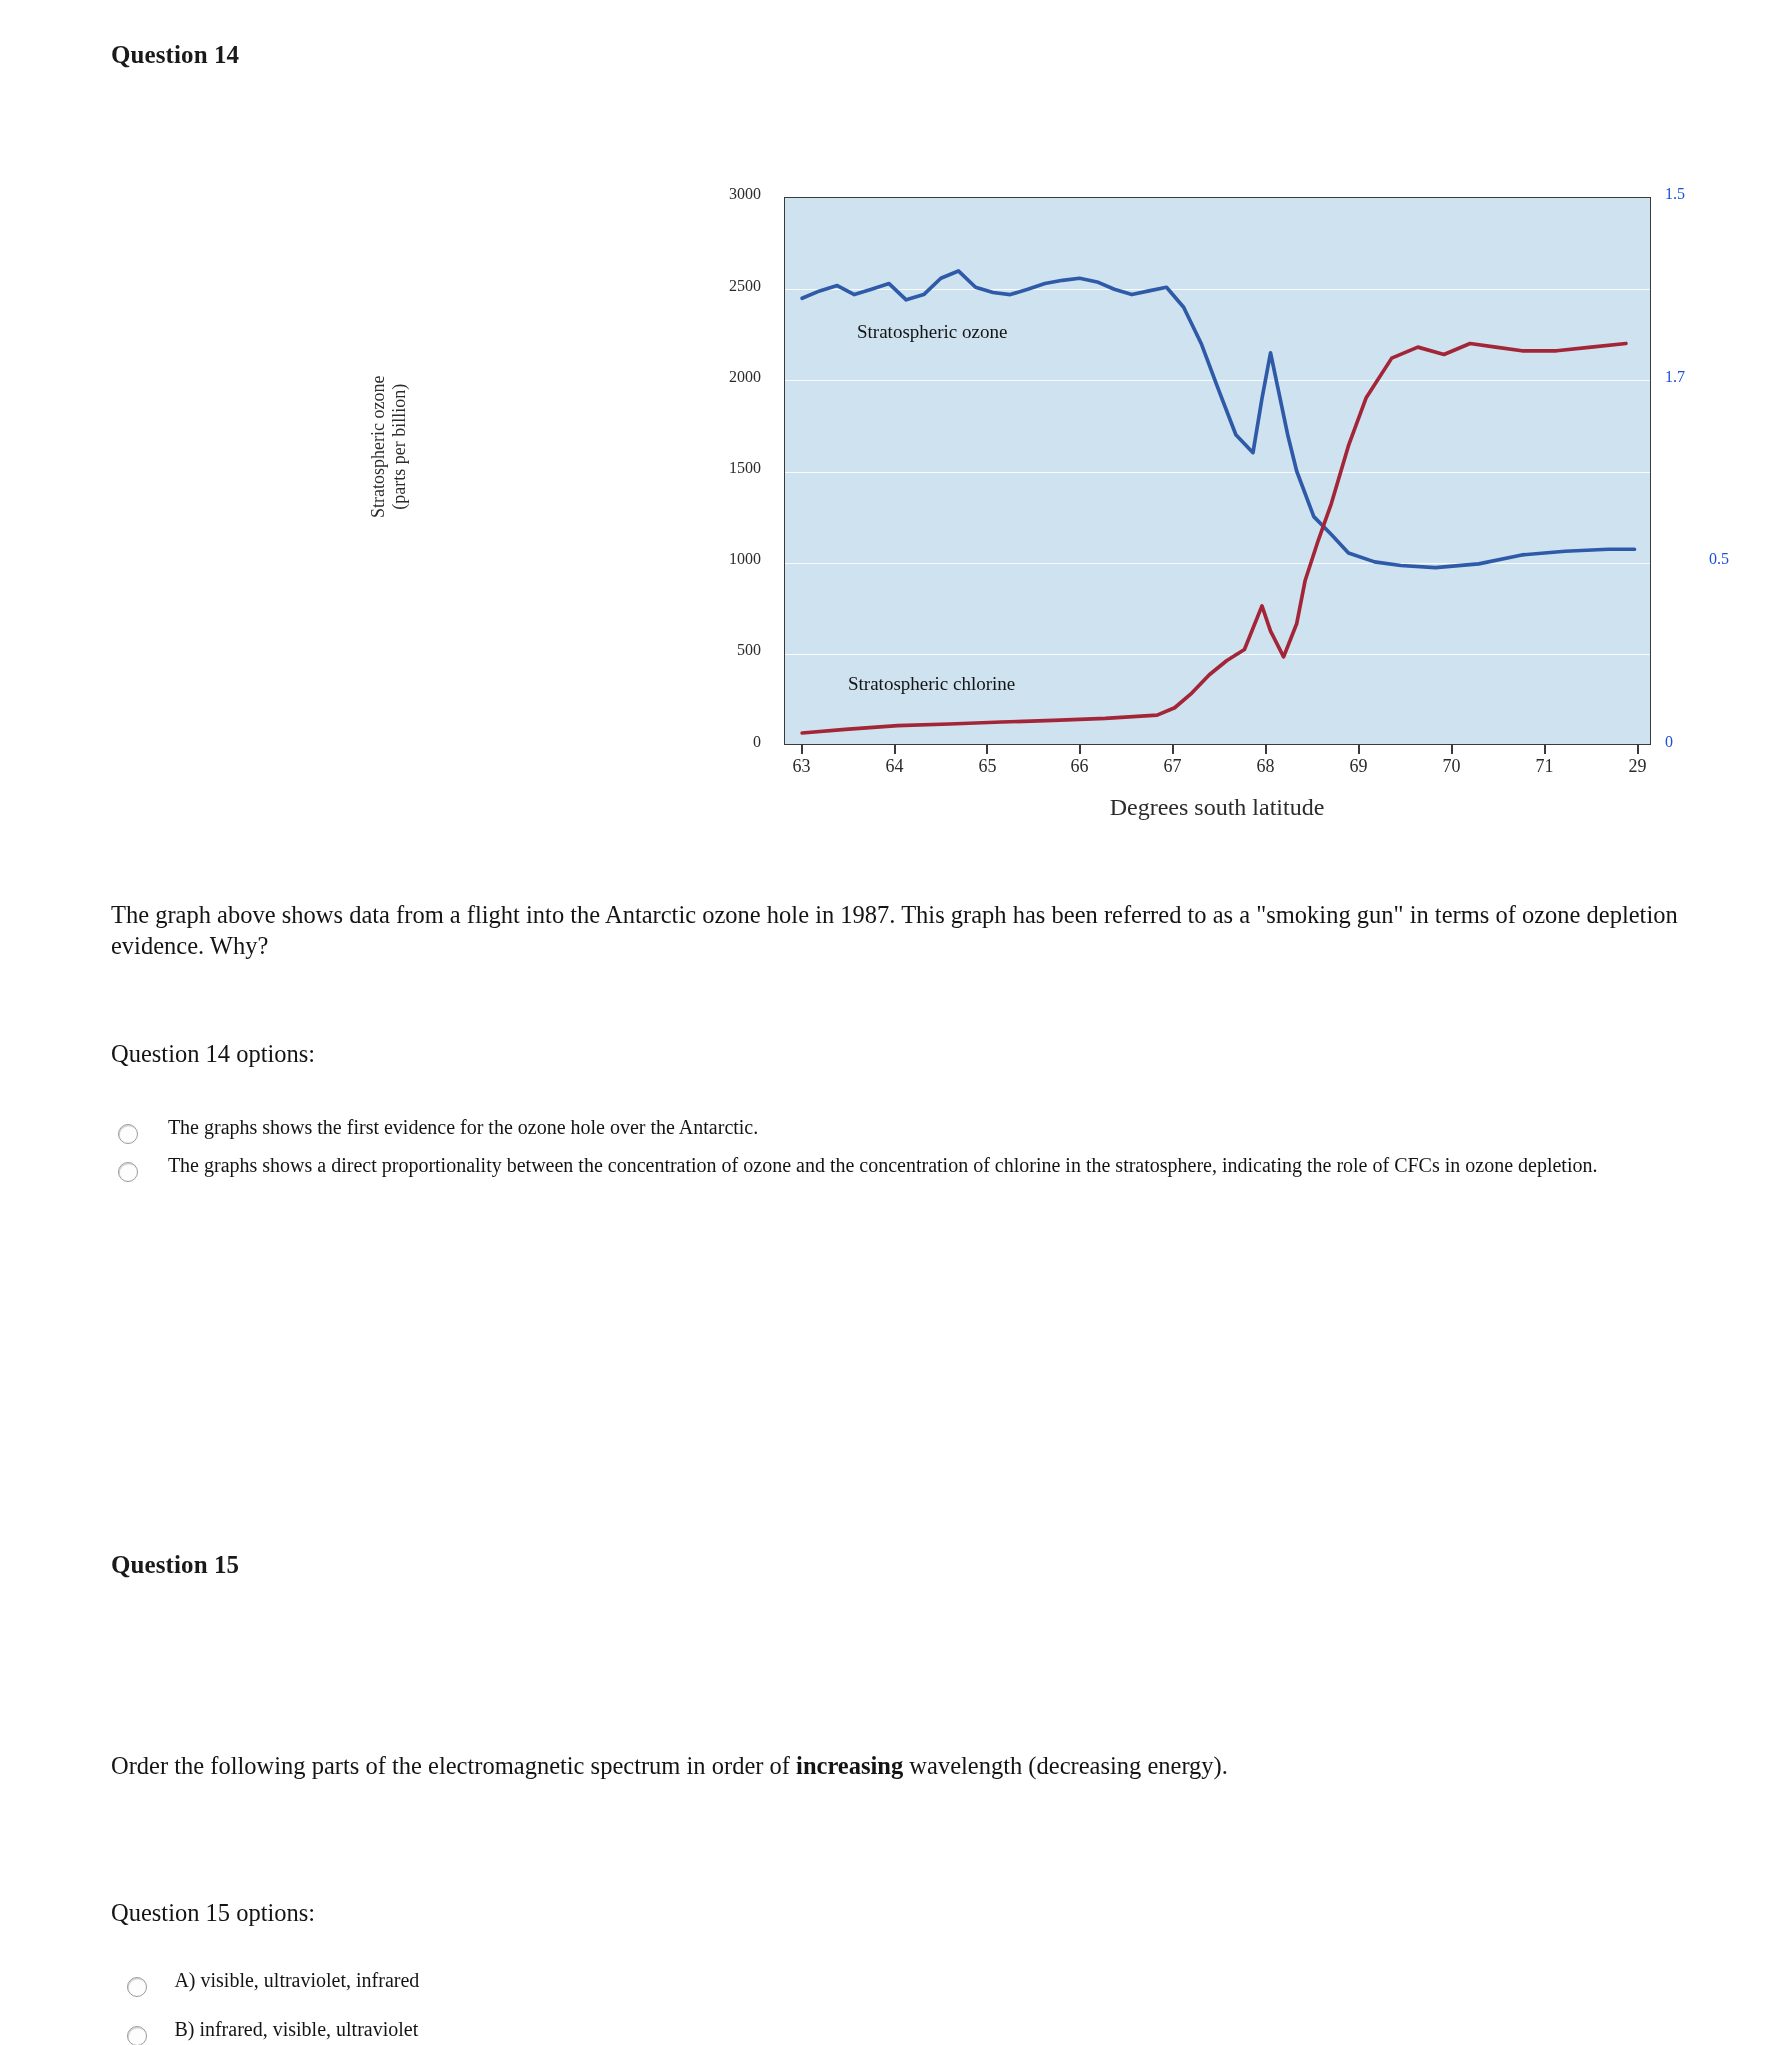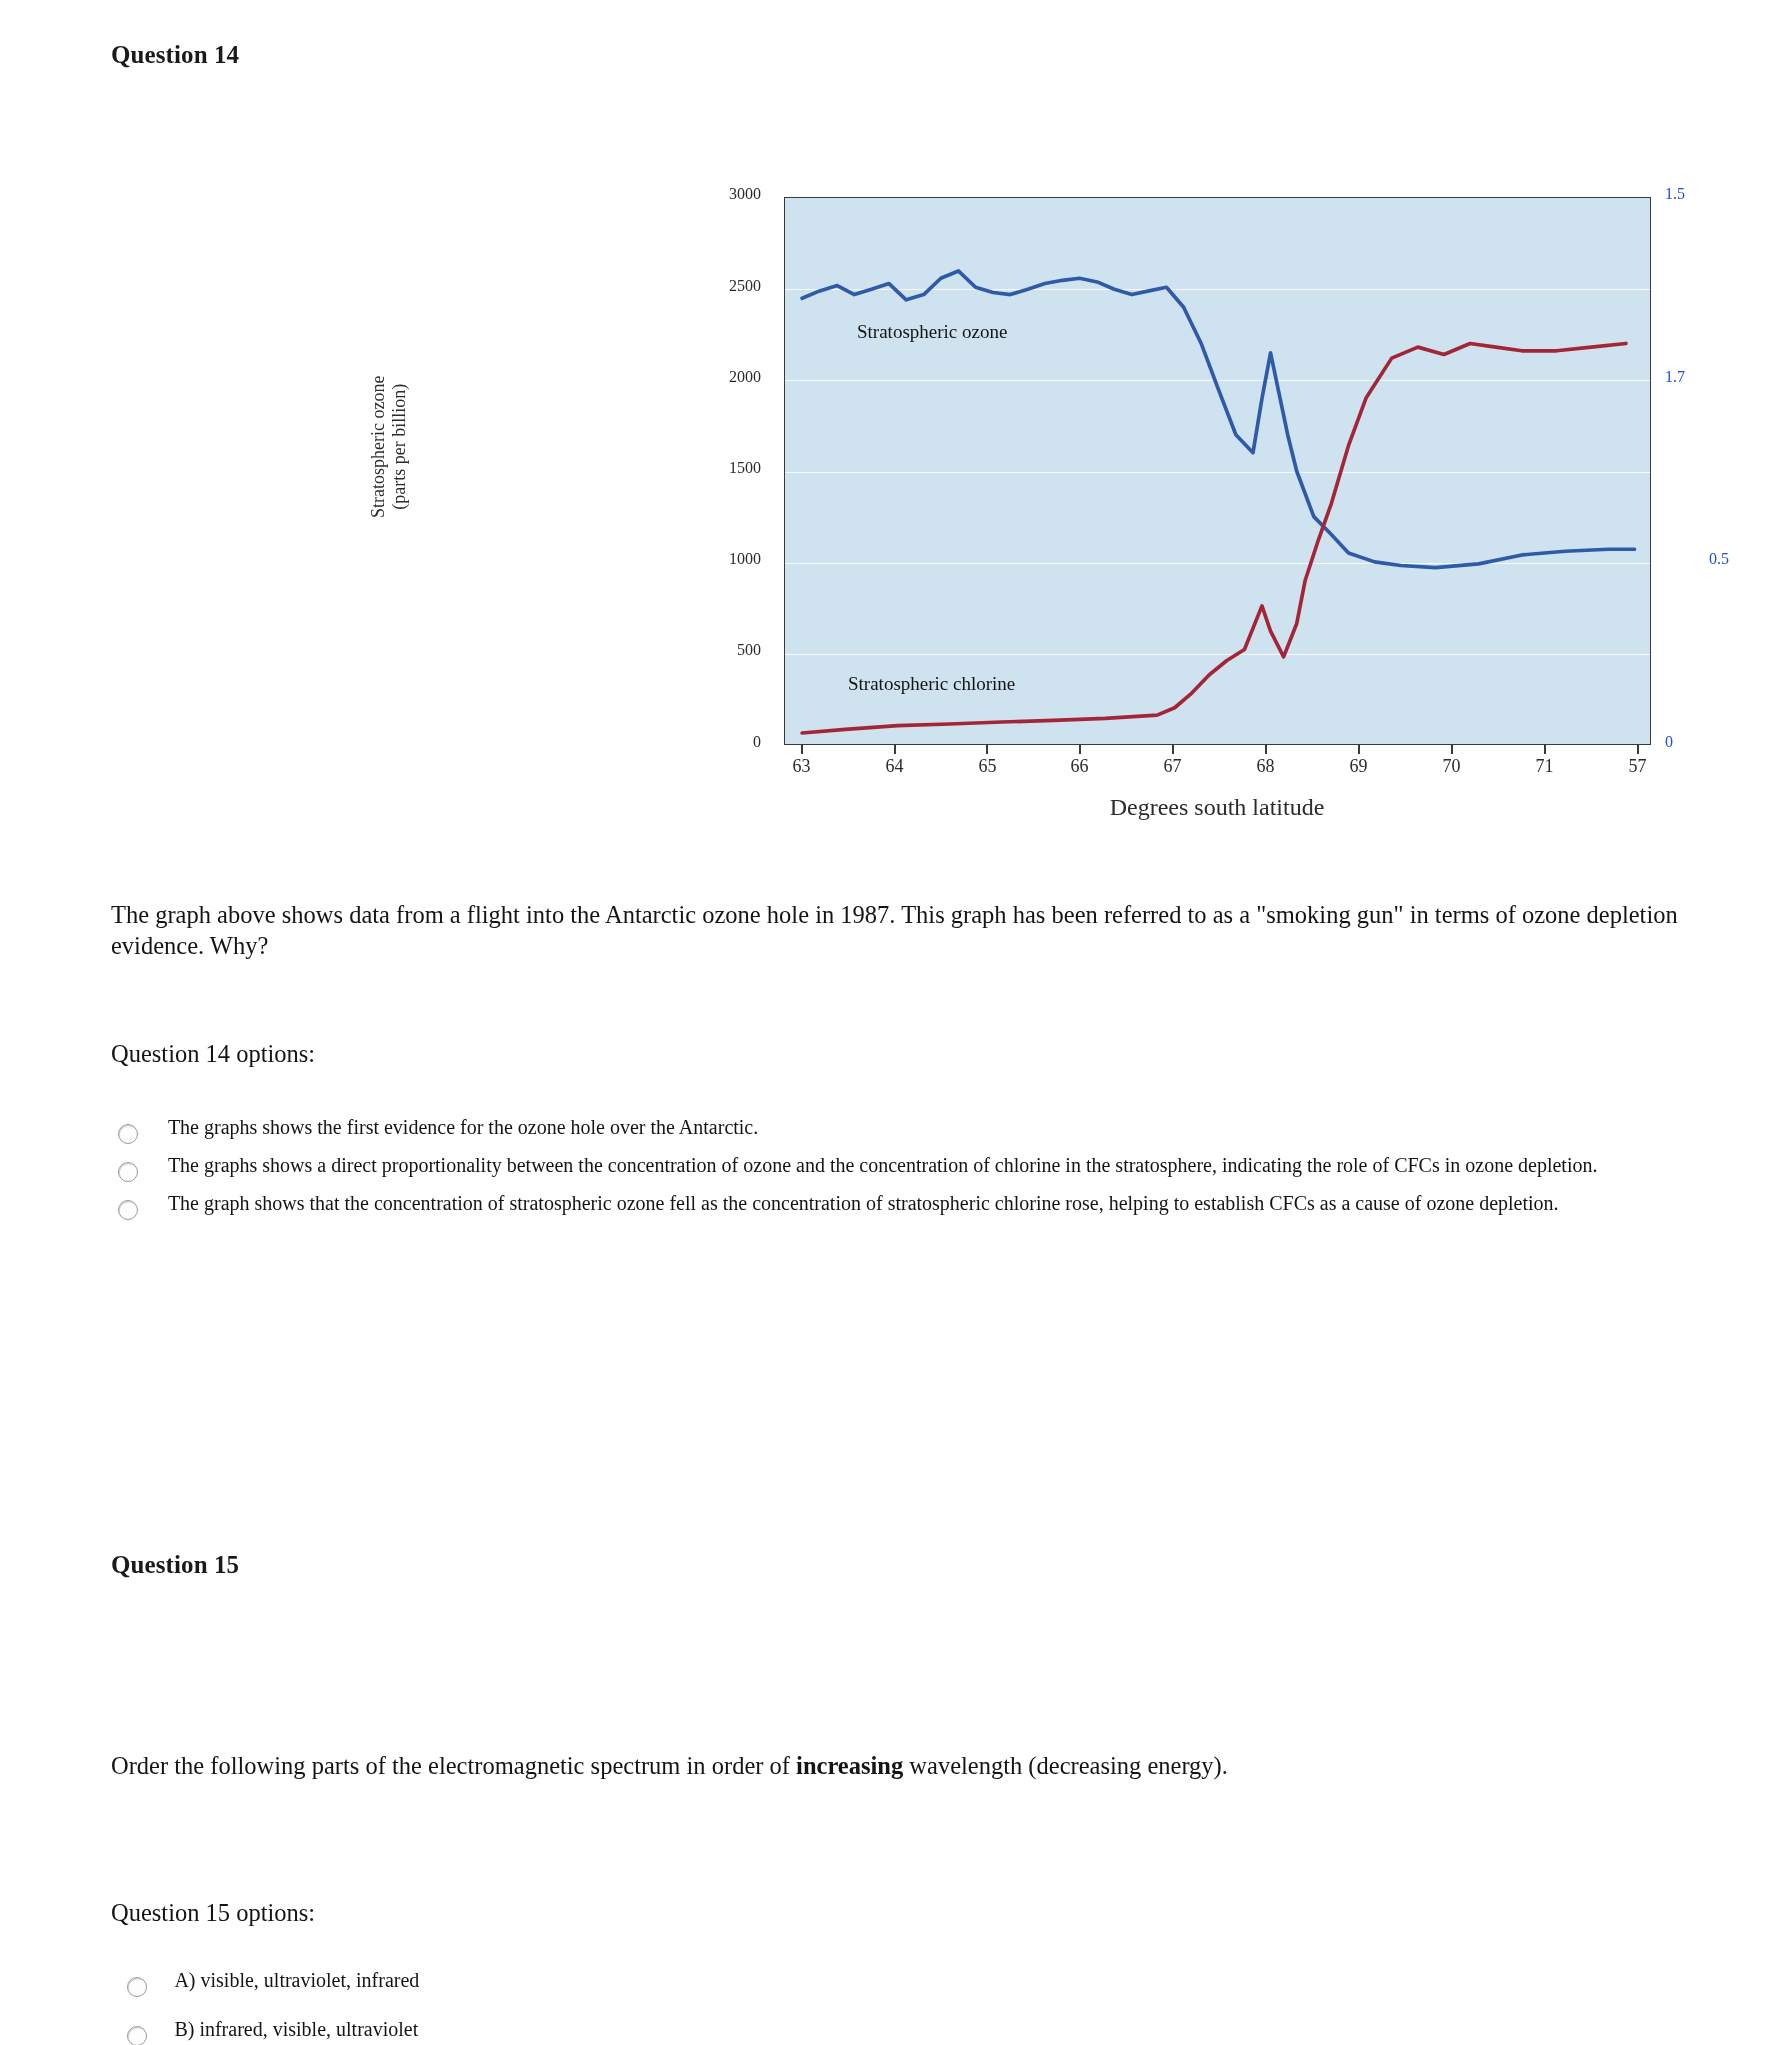--- a/index.html
+++ b/index.html
@@ -226,42 +226,38 @@
 
     <div class="xtick" style="left:458px; top:592px;">63</div>
     <div class="xtick" style="left:551px; top:592px;">64</div>
     <div class="xtick" style="left:644px; top:592px;">65</div>
     <div class="xtick" style="left:736px; top:592px;">66</div>
     <div class="xtick" style="left:829px; top:592px;">67</div>
     <div class="xtick" style="left:922px; top:592px;">68</div>
     <div class="xtick" style="left:1015px; top:592px;">69</div>
     <div class="xtick" style="left:1108px; top:592px;">70</div>
     <div class="xtick" style="left:1201px; top:592px;">71</div>
-    <div class="xtick" style="left:1294px; top:592px;">57</div>
+    <div class="xtick" style="left:1294px; top:592px;">29</div>
 
     <div class="axis-title" style="left:595px; top:630px; width:622px;">Degrees south latitude</div>
   </div>
 
   <div class="para" id="stem">The graph above shows data from a flight into the Antarctic ozone hole in 1987.  This graph has been referred to as a "smoking gun" in terms of ozone depletion evidence.  Why?</div>
 
   <div class="para" id="q14-options-label">Question 14 options:</div>
 
   <div class="options-list" id="q14-options">
     <div class="option-row">
       <span class="radio"></span>
       <span class="option-text">The graphs shows the first evidence for the ozone hole over the Antarctic.</span>
     </div>
     <div class="option-row">
       <span class="radio"></span>
       <span class="option-text">The graphs shows a direct proportionality between the concentration of ozone and the concentration of chlorine in the stratosphere, indicating the role of CFCs in ozone depletion.</span>
     </div>
-    <div class="option-row">
-      <span class="radio"></span>
-      <span class="option-text">The graph shows that the concentration of stratospheric ozone fell as the concentration of stratospheric chlorine rose, helping to establish CFCs as a cause of ozone depletion.</span>
-    </div>
   </div>
 
   <div class="q-heading" id="q15-heading">Question 15</div>
 
   <div class="para" id="q15-stem"><span>Order the following parts of the electromagnetic spectrum in order of </span><b>increasing</b><span> wavelength (decreasing energy).</span></div>
 
   <div class="para" id="q15-options-label">Question 15 options:</div>
 
   <div class="options-list" id="q15-options">
     <div class="option-row">

